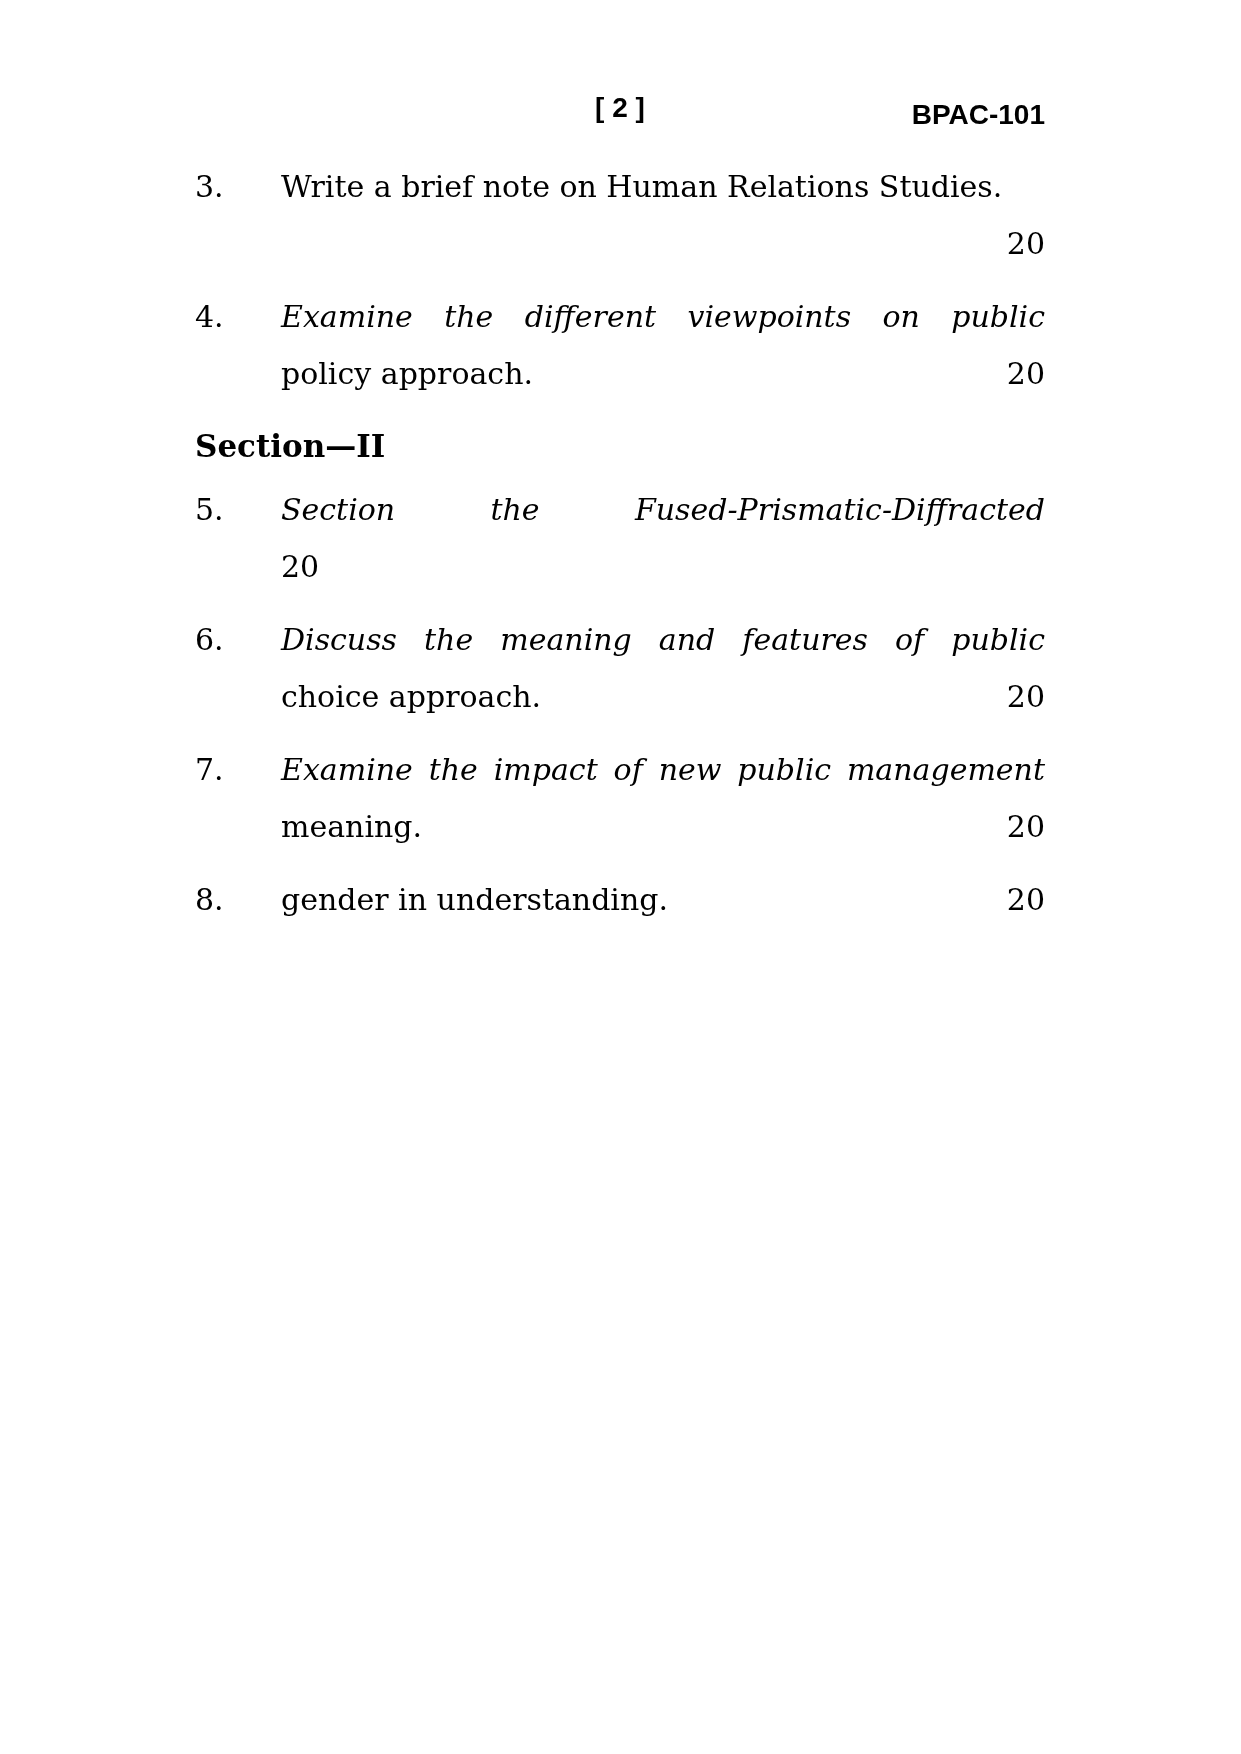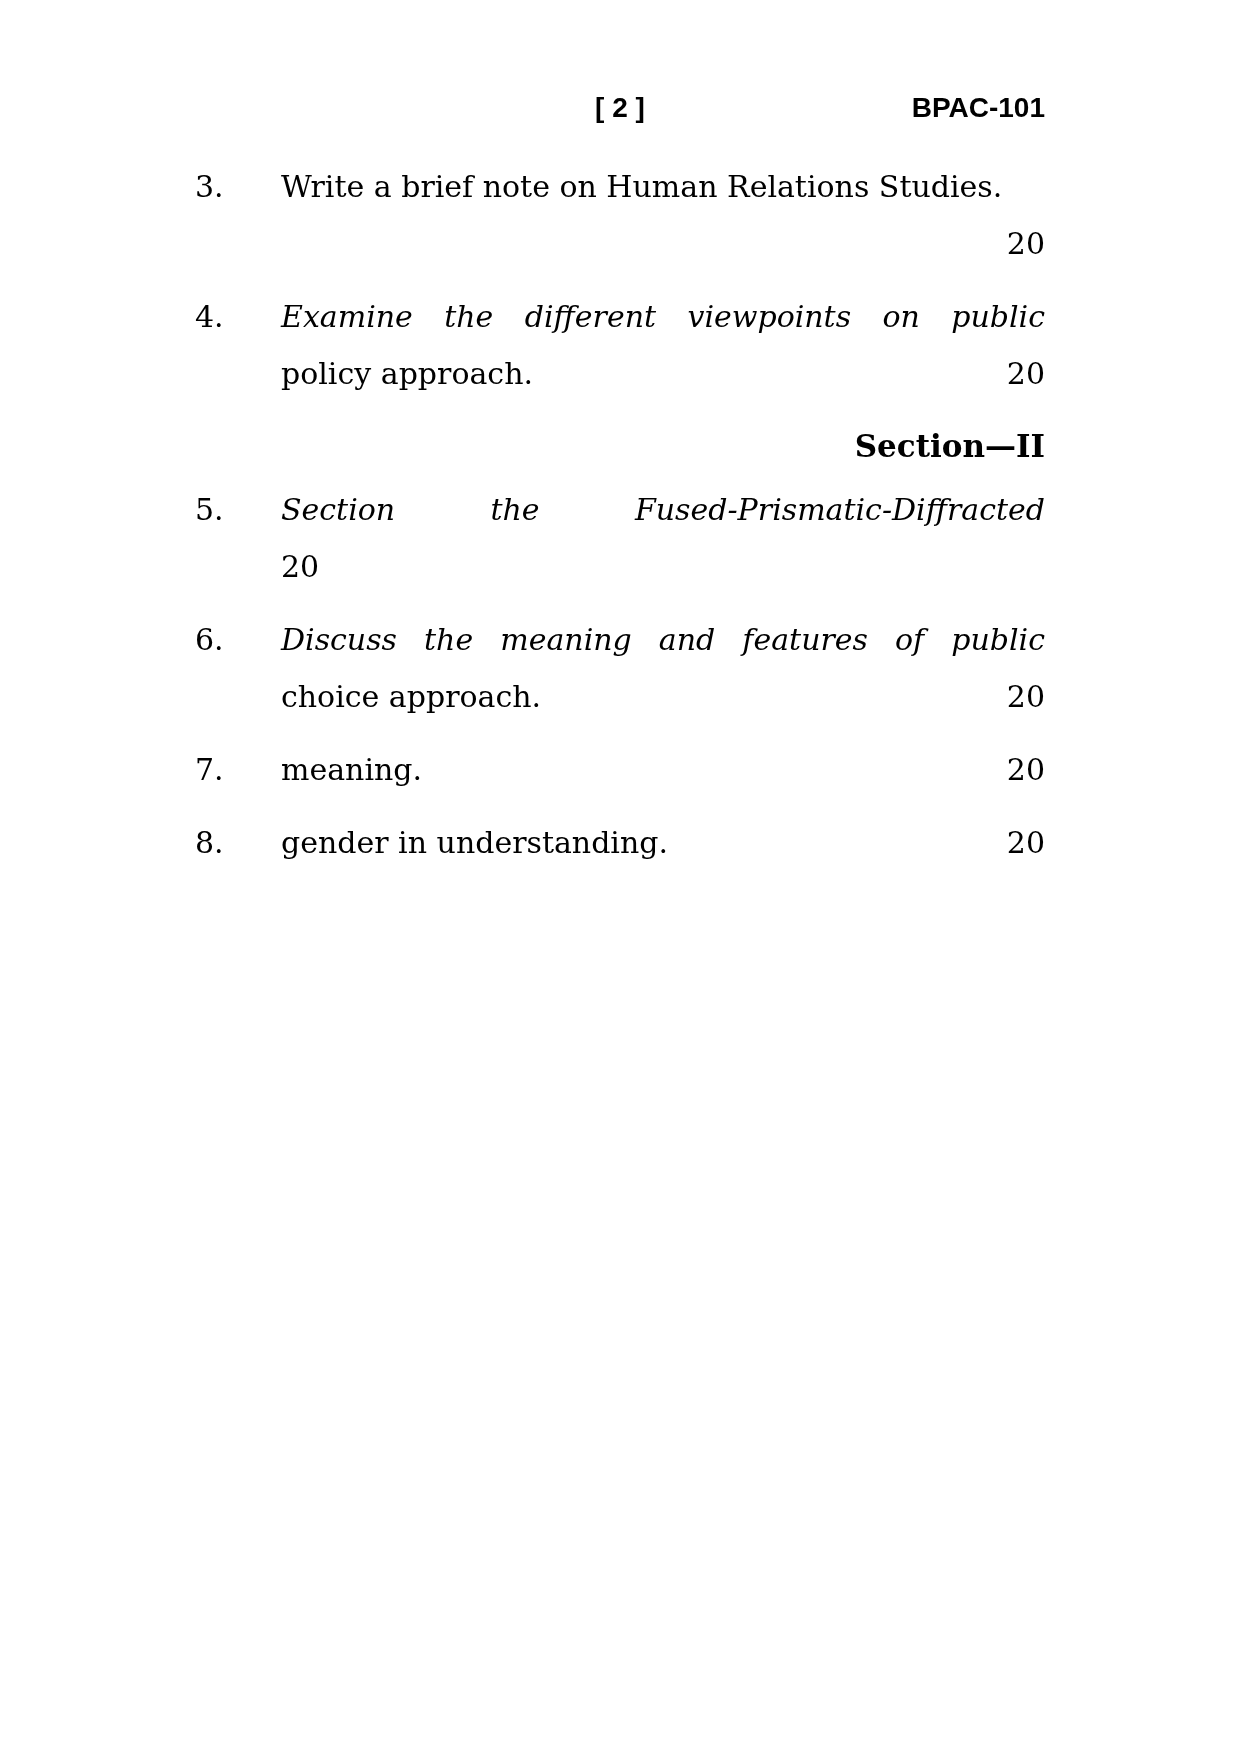--- a/index.html
+++ b/index.html
@@ -28,21 +28,21 @@
     font-size: 28px;
     line-height: 36px;
   }
   .page-num {
     position: absolute;
     left: 0; right: 0;
     text-align: center;
   }
   .course-code {
     position: absolute;
-    right: 0; top: 0;
+    right: 0; top: 7px;
   }
   .question {
     display: flex;
     margin-bottom: 16px;
     font-size: 30px;
   }
   .q-num {
     width: 70px;
     flex: 0 0 70px;
     line-height: 57px;
@@ -58,21 +58,21 @@
     display: flex;
     justify-content: space-between;
     align-items: flex-start;
     line-height: 57px;
   }
   .q-marks-line {
     text-align: right;
     line-height: 57px;
   }
   .section-heading {
-    text-align: right;
+    text-align: left;
     font-weight: 700;
     font-size: 31px;
     line-height: 57px;
     margin: 0 0 6px 0;
   }
 </style>
 </head>
 <body>
 
 <div class="page">
@@ -121,20 +121,21 @@
         <div class="q-last">
           <span>choice approach.</span>
           <span>20</span>
         </div>
       </div>
     </div>
 
     <div class="question">
       <div class="q-num">7.</div>
       <div class="q-body">
+        <div class="q-line justified">Examine the impact of new public management</div>
         <div class="q-last">
           <span>meaning.</span>
           <span>20</span>
         </div>
       </div>
     </div>
 
     <div class="question">
       <div class="q-num">8.</div>
       <div class="q-body">

